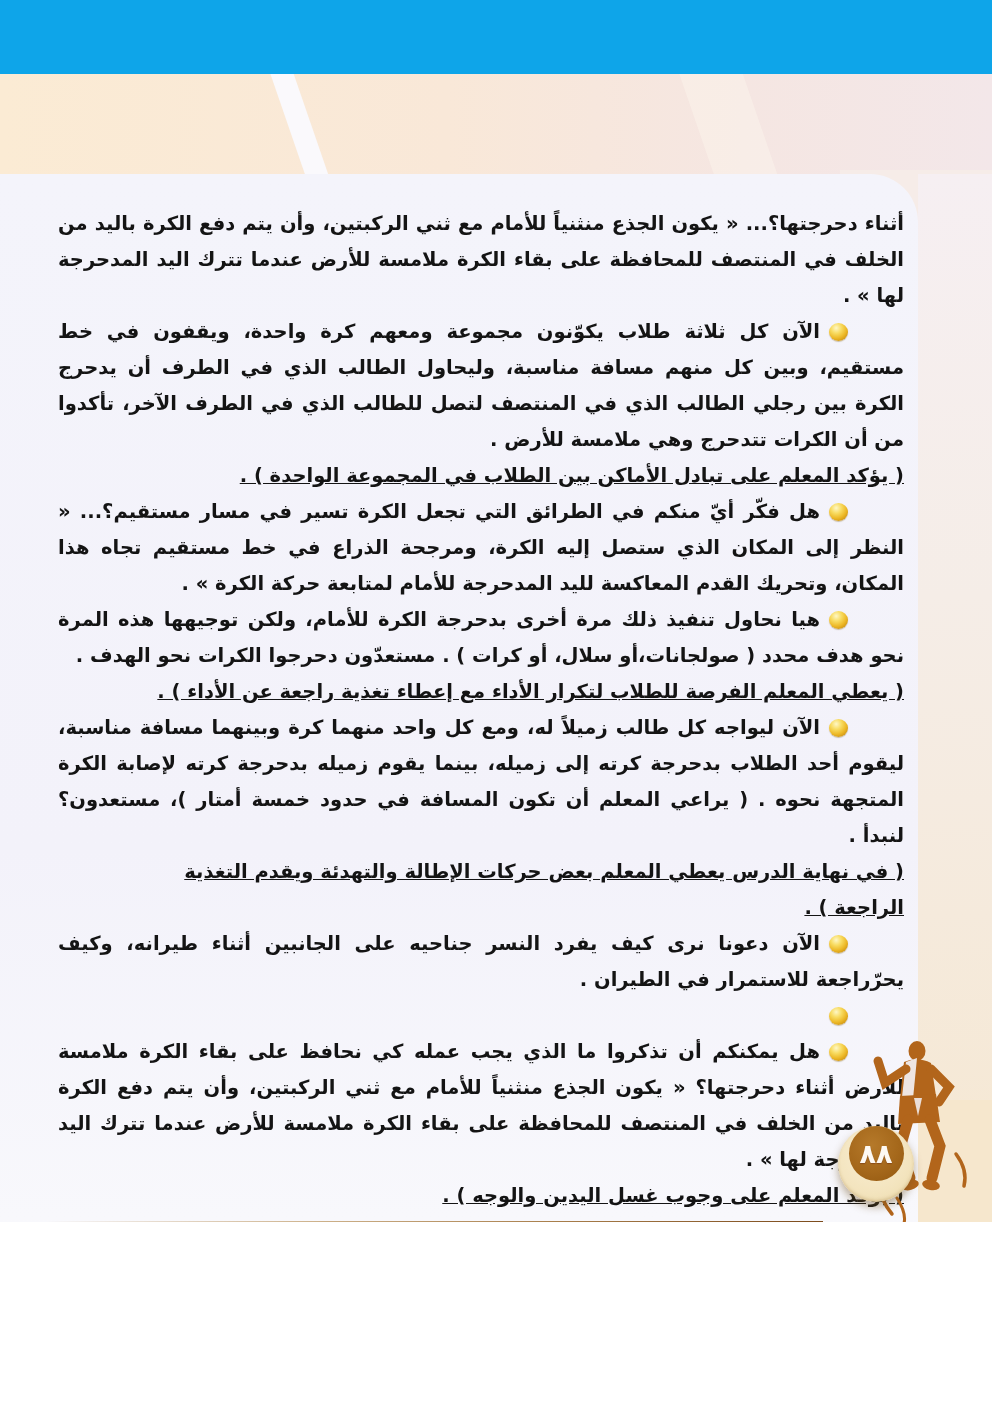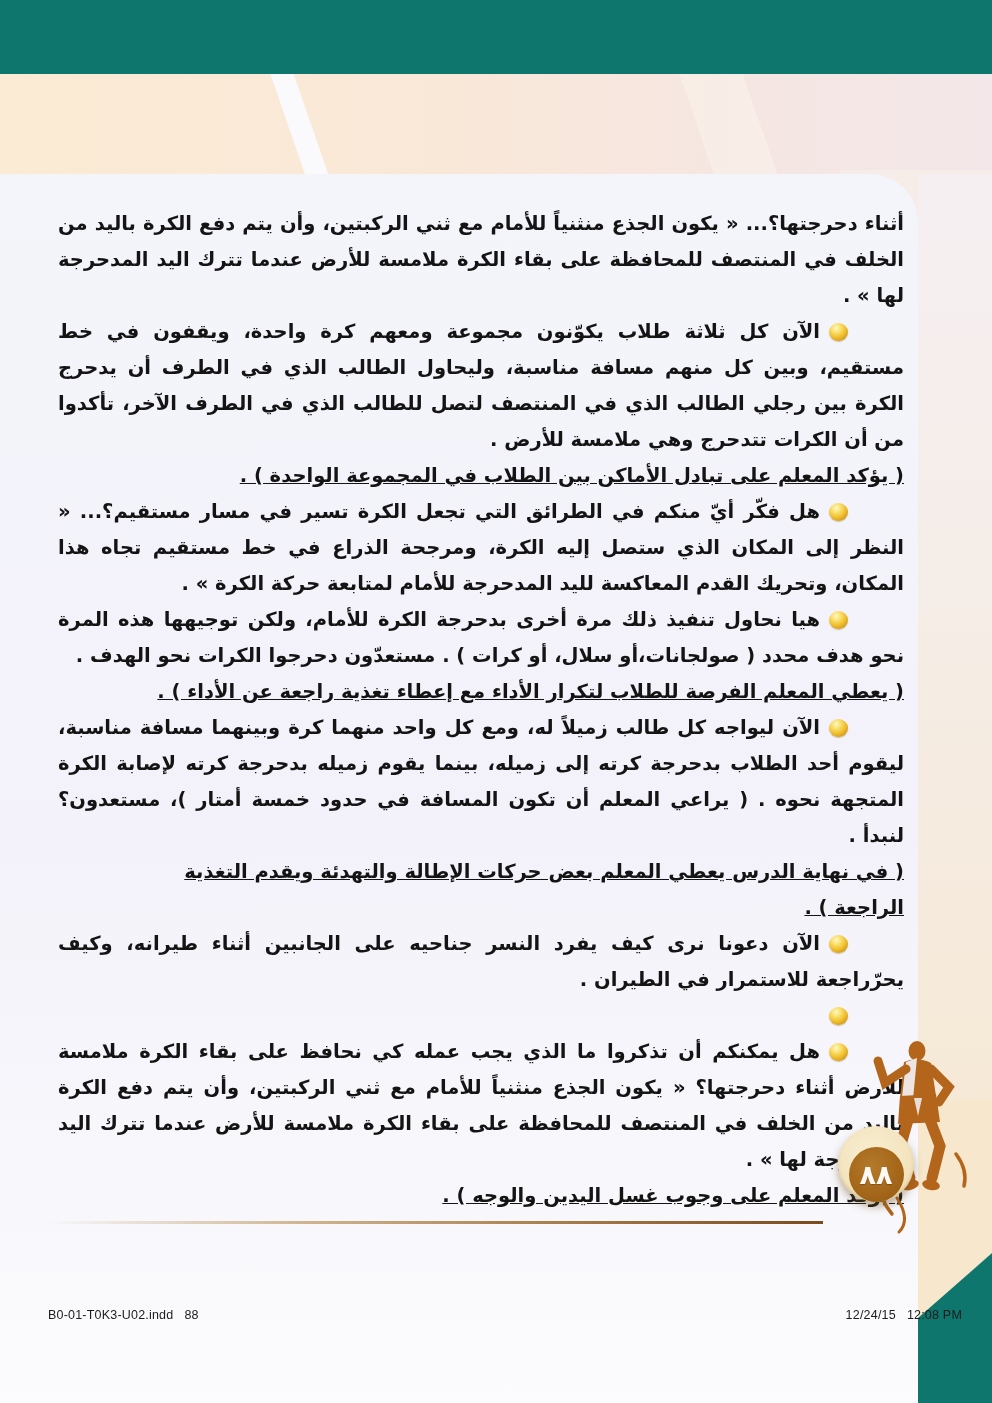--- a/index.html
+++ b/index.html
@@ -1,19 +1,19 @@
 <!DOCTYPE html>
 <html lang="ar"><head>
 <meta charset="utf-8">
 <style>
   html,body{margin:0;padding:0;}
   body{background:#ffffff;}
   .page{
-    position:relative;width:992px;height:1403px;overflow:hidden;
-    background:#0f766e;font-family:"DejaVu Sans",sans-serif;
+    position:relative;width:992px;height:1222px;overflow:hidden;
+    background:#0ea5e9;font-family:"DejaVu Sans",sans-serif;
   }
   
   .band{
     position:absolute;left:0;top:74px;width:992px;height:100px;overflow:hidden;
     background:linear-gradient(90deg,#FBEBD4 0%,#F9E8D8 45%,#F5E6E2 75%,#F3E7E9 100%);
     z-index:1;
   }
   .band .stripe1{
     position:absolute;left:290px;top:-20px;width:22px;height:150px;
     background:#FAFAFE;transform:rotate(-19deg);opacity:.95;
@@ -59,21 +59,21 @@
   
   .rule{
     position:absolute;left:46px;top:1221px;width:777px;height:2.5px;z-index:3;
     background:linear-gradient(to left,#7C4B1C 0%,#A97F4C 35%,#CDB18A 65%,rgba(235,222,205,0) 100%);
   }
   
   .badge{
     position:absolute;left:838px;top:1126px;width:76px;height:76px;border-radius:50%;z-index:5;
     background:radial-gradient(circle at 45% 38%,#F9EED3 0%,#F3E4BE 60%,#EBD9A8 100%);
     box-shadow:0 5px 9px rgba(110,80,30,.45), inset 0 -2px 3px rgba(150,110,50,.25);
-    display:flex;align-items:flex-end;justify-content:center;
+    display:flex;align-items:flex-start;justify-content:center;
   }
   .badge-inner{
     width:55px;height:55px;border-radius:50%;
     background:radial-gradient(circle at 42% 35%,#B5792A 0%,#A5681B 55%,#92570F 100%);
     display:flex;align-items:center;justify-content:center;
   }
   .badge-num{
     color:#FDF9F3;font-size:27px;font-weight:bold;letter-spacing:2px;
     font-family:"DejaVu Sans",sans-serif;direction:rtl;line-height:1;
     text-shadow:0 1px 1px rgba(90,30,20,.4);

